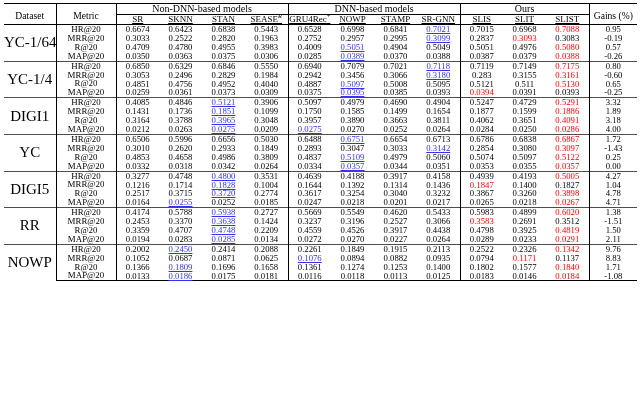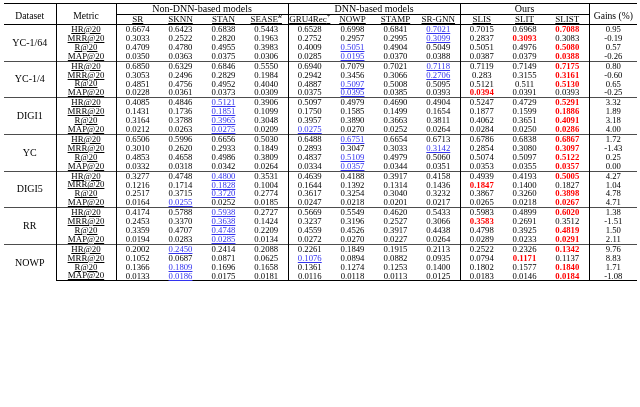--- a/index.html
+++ b/index.html
@@ -62,30 +62,29 @@
     font-size:8.7px;
     padding-top:2.0px;
     padding-bottom:2.0px;
   }
   td.metric{
     font-size:8.9px;
     text-align:right;
     padding-right:6px;
     padding-top:2.0px;
     padding-bottom:2.0px;
-    text-decoration:underline;
   }
   td.dataset{
-    font-size:10px;
+    font-size:15px;
     text-align:center;
     vertical-align:middle;
   }
   .best{
     color:#ff0000;
-    font-weight:bold;
+    font-weight:normal;
   }
   .second{
     color:#3333ee;
     text-decoration:underline;
     text-underline-offset:1px;
   }
   sup{font-size:6.4px; line-height:0;}
   .supR{font-style:italic;}
   
   col.c-dataset{width:52px;}
@@ -182,21 +181,21 @@
           <td class="val"><span class="best">0.5080</span></td>
           <td class="val vsep-strong">0.57</td>
         </tr>
         <tr class="">
           <td class="metric vsep">MAP@20</td>
           <td class="val vsep-strong">0.0350</td>
           <td class="val">0.0363</td>
           <td class="val">0.0375</td>
           <td class="val">0.0306</td>
           <td class="val vsep-strong">0.0285</td>
-          <td class="val"><span class="second">0.0195</span></td>
+          <td class="val"><span class="second">0.0389</span></td>
           <td class="val">0.0370</td>
           <td class="val">0.0388</td>
           <td class="val vsep-strong">0.0387</td>
           <td class="val">0.0379</td>
           <td class="val"><span class="best">0.0388</span></td>
           <td class="val vsep-strong">-0.26</td>
         </tr>
         <tr class="blockline">
           <td class="dataset" rowspan="4">YC-1/4</td>
           <td class="metric vsep">HR@20</td>
@@ -215,21 +214,21 @@
         </tr>
         <tr class="">
           <td class="metric vsep">MRR@20</td>
           <td class="val vsep-strong">0.3053</td>
           <td class="val">0.2496</td>
           <td class="val">0.2829</td>
           <td class="val">0.1984</td>
           <td class="val vsep-strong">0.2942</td>
           <td class="val">0.3456</td>
           <td class="val">0.3066</td>
-          <td class="val"><span class="second">0.2706</span></td>
+          <td class="val"><span class="second">0.3180</span></td>
           <td class="val vsep-strong">0.283</td>
           <td class="val">0.3155</td>
           <td class="val"><span class="best">0.3161</span></td>
           <td class="val vsep-strong">-0.60</td>
         </tr>
         <tr class="">
           <td class="metric vsep">R@20</td>
           <td class="val vsep-strong">0.4851</td>
           <td class="val">0.4756</td>
           <td class="val">0.4952</td>
@@ -238,21 +237,21 @@
           <td class="val"><span class="second">0.5097</span></td>
           <td class="val">0.5008</td>
           <td class="val">0.5095</td>
           <td class="val vsep-strong">0.5121</td>
           <td class="val">0.511</td>
           <td class="val"><span class="best">0.5130</span></td>
           <td class="val vsep-strong">0.65</td>
         </tr>
         <tr class="">
           <td class="metric vsep">MAP@20</td>
-          <td class="val vsep-strong">0.0228</td>
+          <td class="val vsep-strong">0.0259</td>
           <td class="val">0.0361</td>
           <td class="val">0.0373</td>
           <td class="val">0.0309</td>
           <td class="val vsep-strong">0.0375</td>
           <td class="val"><span class="second">0.0395</span></td>
           <td class="val">0.0385</td>
           <td class="val">0.0393</td>
           <td class="val vsep-strong"><span class="best">0.0394</span></td>
           <td class="val">0.0391</td>
           <td class="val">0.0393</td>

